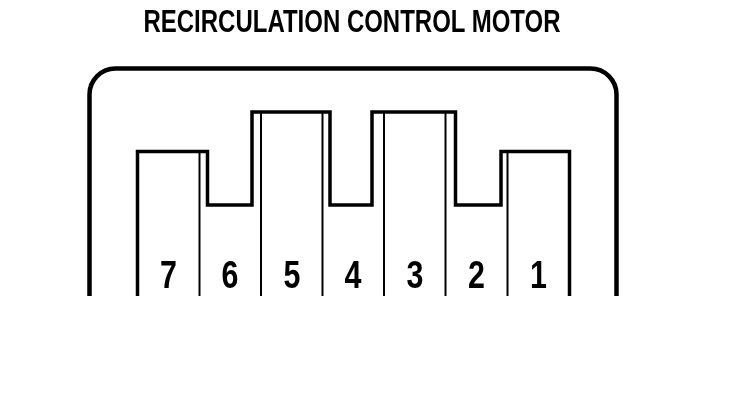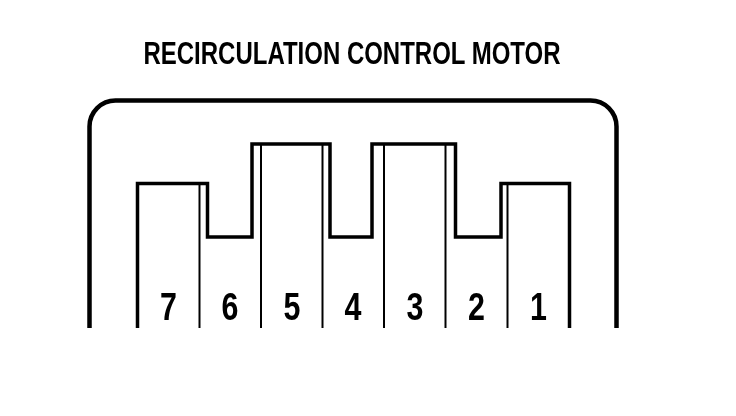--- a/index.html
+++ b/index.html
@@ -7,21 +7,20 @@
     padding: 0;
     background: #ffffff;
     font-family: "Liberation Sans", sans-serif;
   }
   .page {
     position: relative;
     width: 736px;
     height: 296px;
     background: #86efac;
     overflow: hidden;
-    margin-top: 32px;
   }
   svg { display: block; }
   .title-text {
     font-family: "Liberation Sans", sans-serif;
     font-size: 32px;
     font-weight: bold;
     fill: #000000;
   }
   .pin-label {
     font-family: "Liberation Sans", sans-serif;

